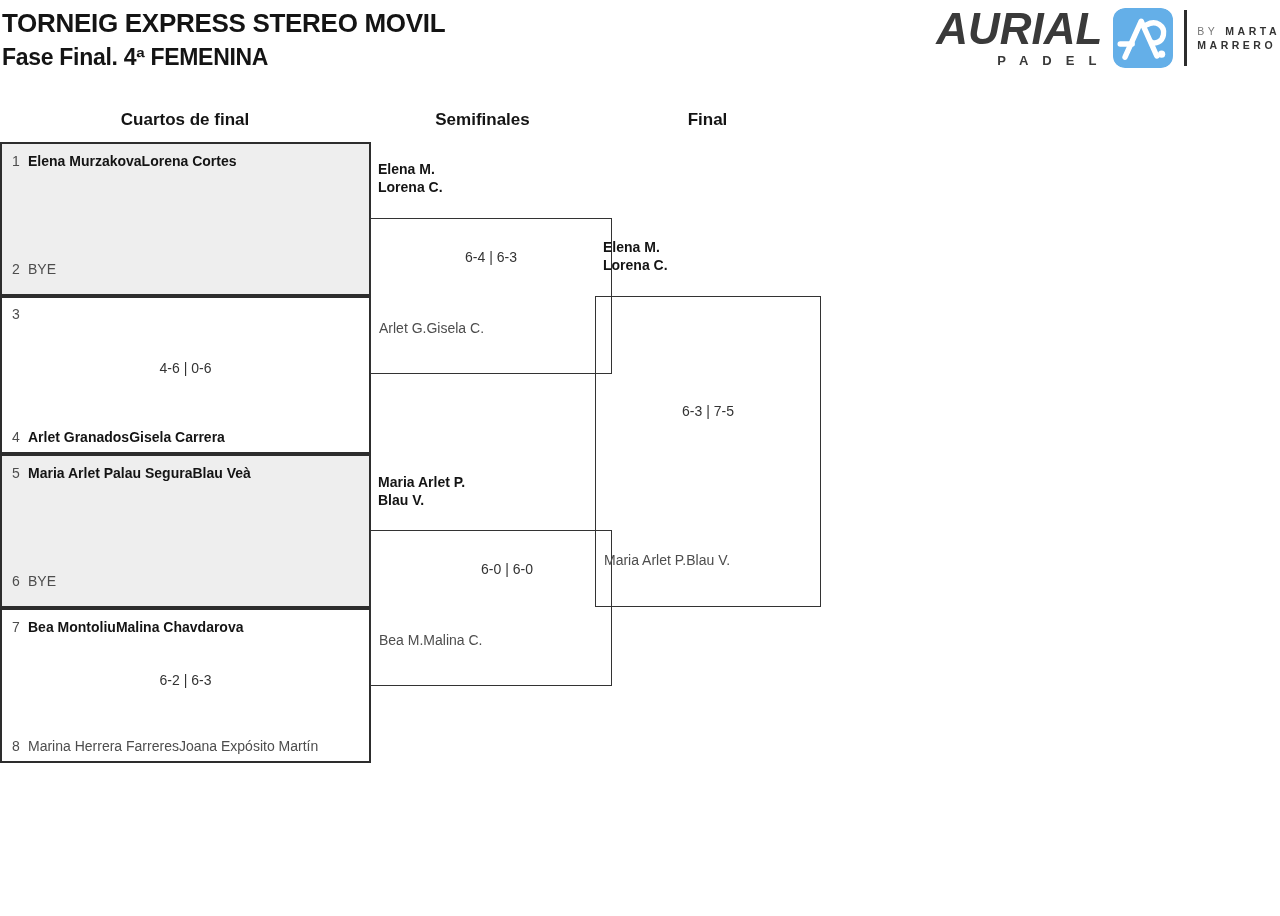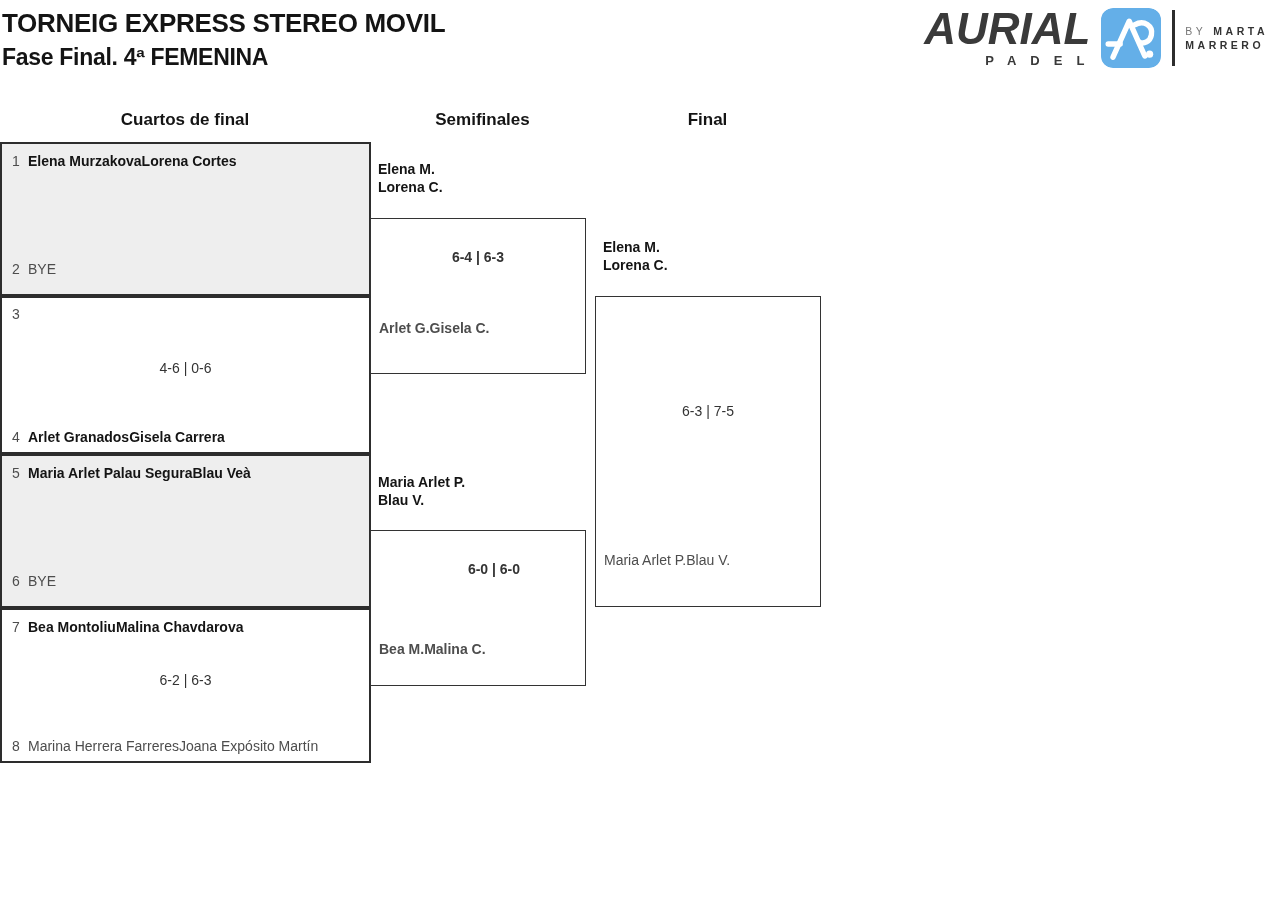--- a/index.html
+++ b/index.html
@@ -6,38 +6,38 @@
   .stage{
     position:relative;width:1280px;height:916px;background:#ffffff;
     font-family:"Liberation Sans",sans-serif;overflow:hidden;color:#141414;
   }
   
   .page-title{position:absolute;left:2px;top:8px;}
   .title-1{font-size:26px;font-weight:800;letter-spacing:-0.3px;color:#141414;}
   .title-2{font-size:23px;font-weight:800;letter-spacing:-0.3px;color:#141414;margin-top:5px;}
 
   
-  .logo{position:absolute;right:12px;top:8px;display:flex;align-items:center;}
+  .logo{position:absolute;right:0;top:8px;display:flex;align-items:center;}
   .brand-col{display:flex;flex-direction:column;align-items:flex-end;margin-right:10px;}
   .brand-word{font-size:44px;line-height:40px;font-weight:800;font-style:italic;color:#3a3a3a;letter-spacing:0px;}
   .brand-sub{font-size:13px;font-weight:700;color:#3a3a3a;letter-spacing:14px;margin-top:4px;margin-right:-8px;}
   .app-icon{width:62px;height:60px;border-radius:13px;flex:0 0 auto;}
   .logo-divider{width:3px;height:56px;background:#2d2d2d;margin:0 10px;}
   .byline{display:flex;flex-direction:column;gap:2px;}
   .byline-row{font-size:10.5px;line-height:12px;letter-spacing:3.5px;font-weight:700;color:#333;white-space:nowrap;}
   .by-prefix{font-weight:400;color:#777;margin-right:7px;}
 
   
   .col-header{position:absolute;top:110px;font-size:17px;font-weight:700;text-align:center;color:#141414;}
 
   
   .match{position:absolute;box-sizing:border-box;background:#fff;}
   .qf{left:0;width:371px;border:2px solid #2d2d2d;}
   .qf.shaded{background:#eeeeee;}
-  .sfbox{left:370px;width:216px;border:1px solid #333;background:transparent;font-weight:bold;}
+  .sfbox{left:370px;width:242px;border:1px solid #333;background:transparent;}
   .finbox{left:595px;width:226px;border:1px solid #333;background:transparent;}
 
   .trow{position:absolute;left:8px;right:8px;display:flex;gap:6px;align-items:center;}
   .seed{flex:0 0 12px;font-size:14px;color:#4d4d4d;text-align:center;}
   .tnames{display:flex;flex-direction:row;}
   .nline{font-size:14px;line-height:18px;color:#4d4d4d;white-space:nowrap;}
   .winner .nline{font-weight:700;color:#141414;}
   .score{position:absolute;left:0;right:0;text-align:center;font-size:14px;color:#333;}
 
   
@@ -159,21 +159,21 @@
       </span>
     </div>
   </div>
 
   <div class="flabel winner" style="left:378px;top:473px;">
     <span class="nline">Maria Arlet P.</span>
     <span class="nline">Blau V.</span>
   </div>
   <div class="match sfbox" style="top:530px;height:156px;">
     <div class="score" style="top:30px;padding-left:32px;">6-0 | 6-0</div>
-    <div class="trow" style="top:109px;text-align:center;">
+    <div class="trow" style="top:100px;text-align:center;">
       <span class="tnames">
         <span class="nline">Bea M.</span>
         <span class="nline">Malina C.</span>
       </span>
     </div>
   </div>
 
   <div class="flabel winner" style="left:603px;top:238px;">
     <span class="nline">Elena M.</span>
     <span class="nline">Lorena C.</span>

